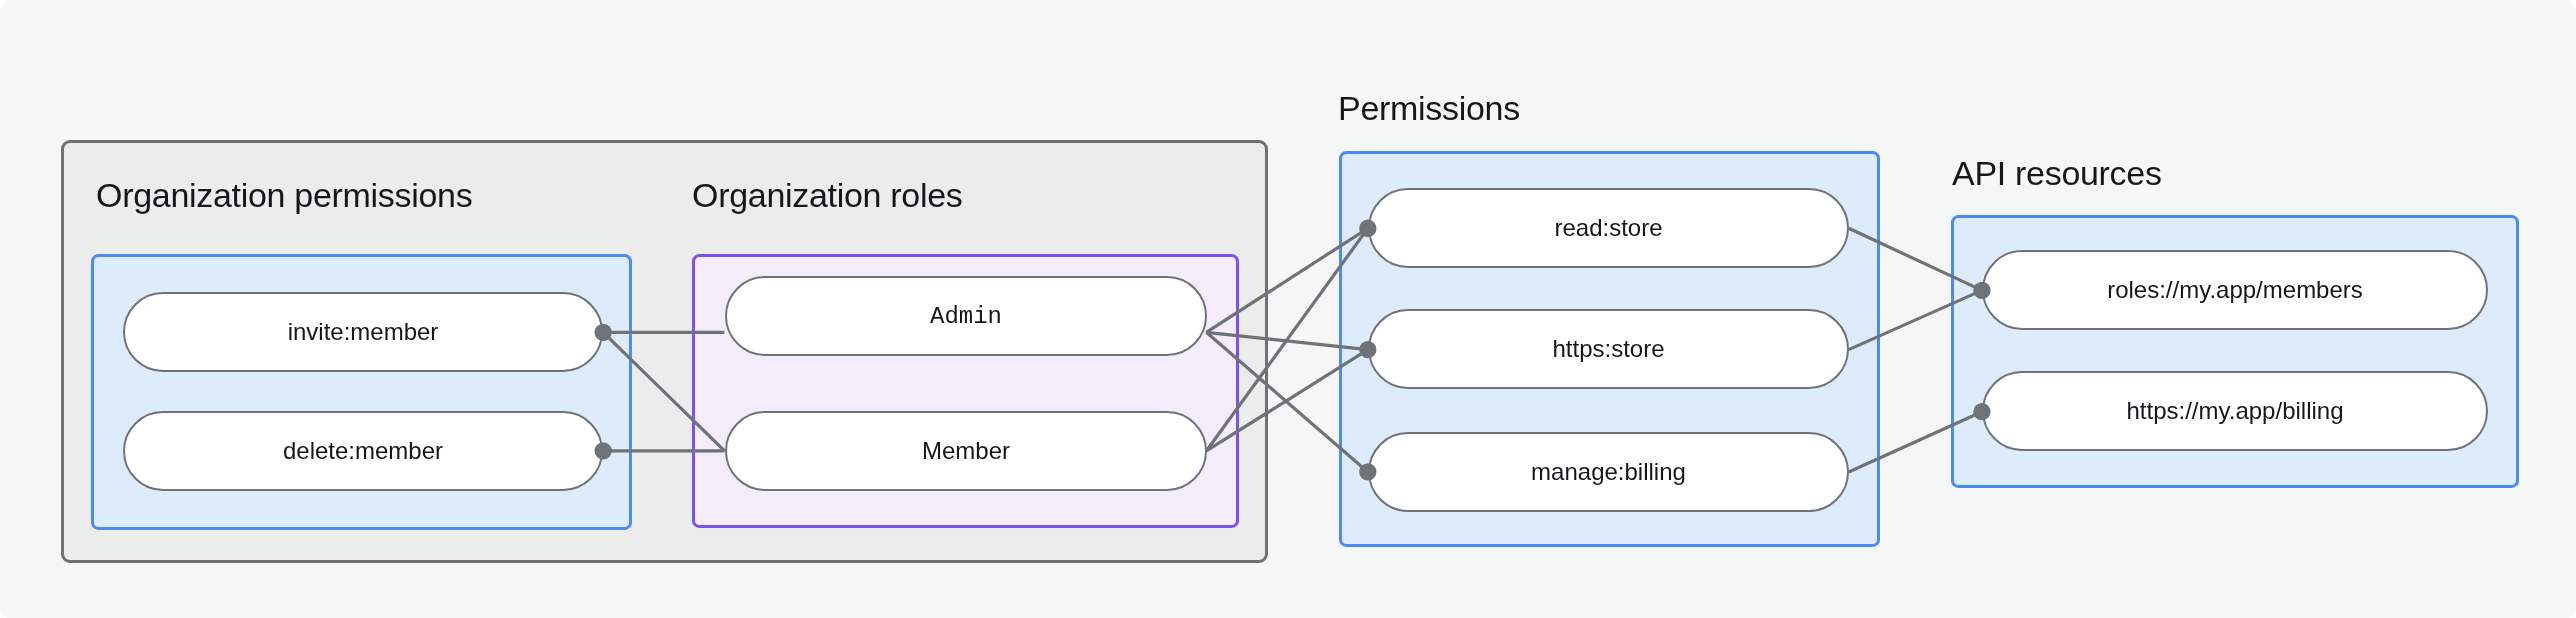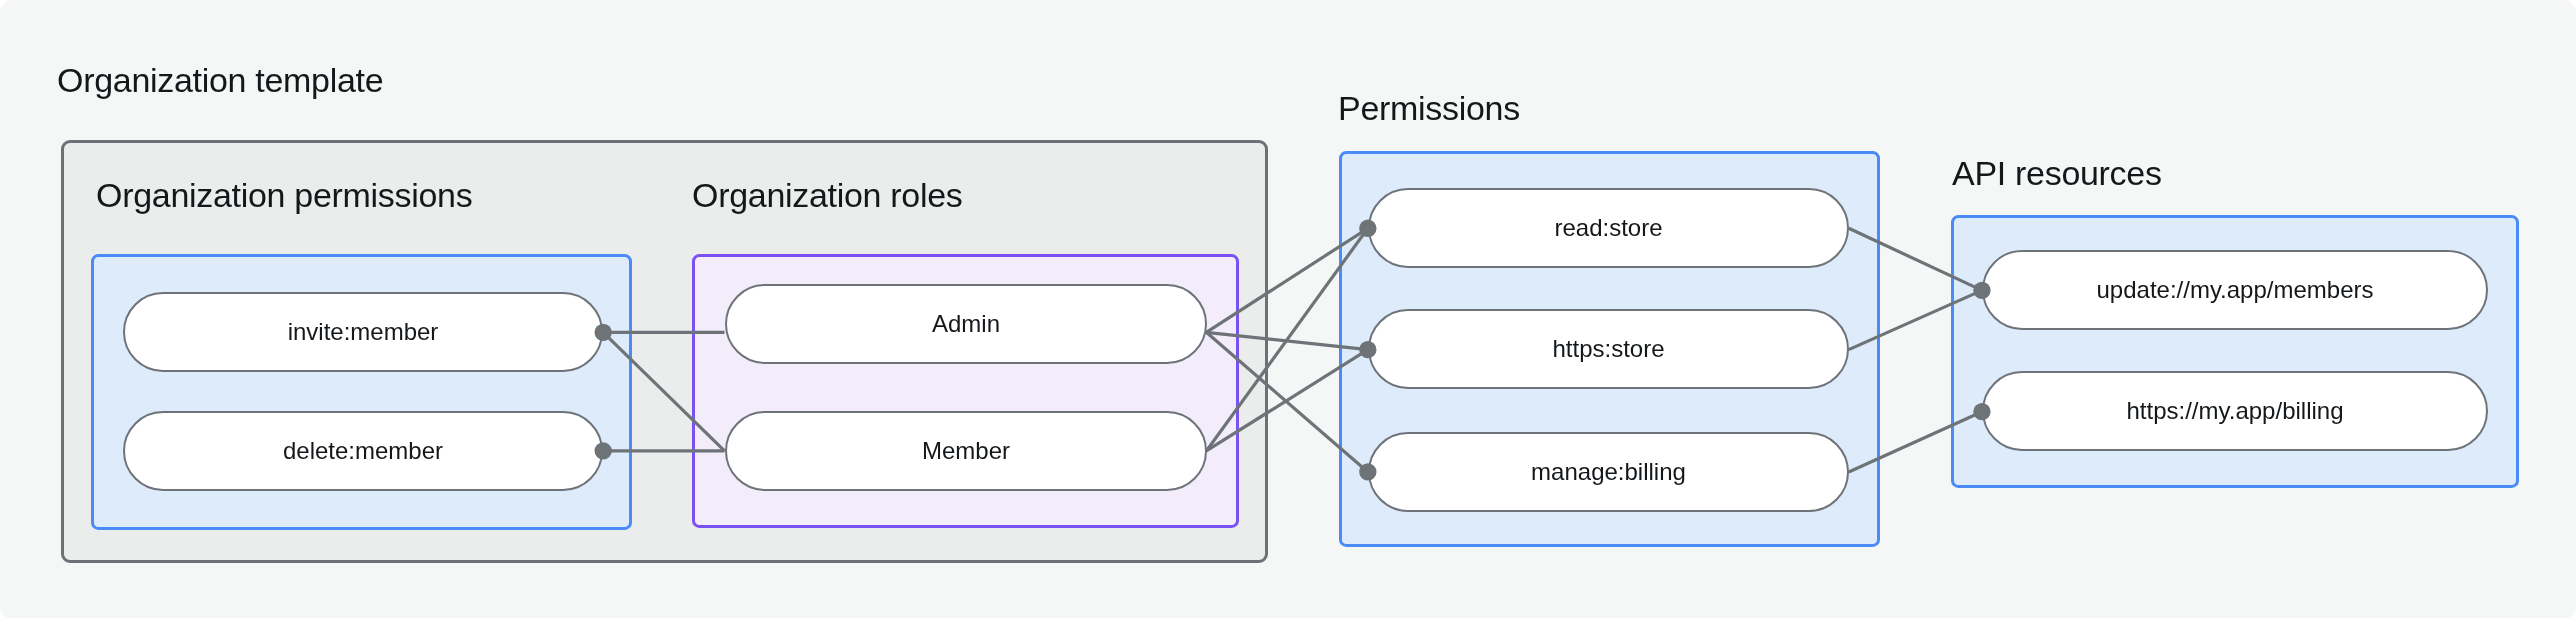--- a/index.html
+++ b/index.html
@@ -53,39 +53,38 @@
     display:flex;align-items:center;justify-content:center;
     background:var(--pill_fill,#ffffff);
     border:2.7px solid var(--pill_border,#6e7379);
     border-radius:44px;
     font-size:24px;
     white-space:nowrap;
     height:80px;
   }
   #p-invite {left:123px;top:292px;width:480px;}
   #p-delete {left:123px;top:411px;width:480px;}
-  #p-admin  {left:725px;top:284px;width:482px;}
+  #p-admin  {left:725px;top:276px;width:482px;font-family:Liberation Mono, monospace;}
   #p-member {left:725px;top:411px;width:482px;}
   #p-read   {left:1368px;top:188px;width:481px;}
   #p-update {left:1368px;top:309px;width:481px;}
   #p-manage {left:1368px;top:432px;width:481px;}
   #p-members{left:1982px;top:250px;width:506px;}
   #p-billing{left:1982px;top:371px;width:506px;}
 
   #connector-svg{
     position:absolute;left:0;top:0;width:2576px;height:619px;
     pointer-events:none;
   }
 </style>
 </head>
 <body>
 
 <div id="stage" style="--bg: #f5f7f6; --text: #15181b; --outer_box_fill: #ebedec; --outer_box_border: #6d7176; --blue_box_fill: #ddebfb; --blue_box_border: #4b8bf5; --purple_box_fill: #f2ecfb; --purple_box_border: #7a52f4; --pill_fill: #ffffff; --pill_border: #6e7379; --connector: #6e7378;">
 
-  <div class="title" id="t-org-template">Organization template</div>
 
   <div class="box" id="b-outer"></div>
 
   <div class="title" id="l-org-perms">Organization permissions</div>
   <div class="title" id="l-org-roles">Organization roles</div>
   <div class="title" id="l-permissions">Permissions</div>
   <div class="title" id="l-api">API resources</div>
 
   <div class="box blue-box" id="b-orgperm"></div>
   <div class="box" id="b-orgroles"></div>
@@ -95,21 +94,21 @@
   <div class="pill" id="p-invite">invite:member</div>
   <div class="pill" id="p-delete">delete:member</div>
 
   <div class="pill" id="p-admin">Admin</div>
   <div class="pill" id="p-member">Member</div>
 
   <div class="pill" id="p-read">read:store</div>
   <div class="pill" id="p-update">https:store</div>
   <div class="pill" id="p-manage">manage:billing</div>
 
-  <div class="pill" id="p-members">update://my.app/members</div>
+  <div class="pill" id="p-members">roles://my.app/members</div>
   <div class="pill" id="p-billing">https://my.app/billing</div>
 
   <svg id="connector-svg" viewBox="0 0 2823 678" xmlns="http://www.w3.org/2000/svg">
       <line x1="661" y1="364" x2="794" y2="364" stroke="#6e7378" stroke-width="3.5"></line>
       <line x1="661" y1="364" x2="794" y2="494" stroke="#6e7378" stroke-width="3.5"></line>
       <line x1="661" y1="494" x2="794" y2="494" stroke="#6e7378" stroke-width="3.5"></line>
       <line x1="1322" y1="364" x2="1499" y2="250" stroke="#6e7378" stroke-width="3.5"></line>
       <line x1="1322" y1="364" x2="1499" y2="383" stroke="#6e7378" stroke-width="3.5"></line>
       <line x1="1322" y1="364" x2="1499" y2="517" stroke="#6e7378" stroke-width="3.5"></line>
       <line x1="1322" y1="494" x2="1499" y2="250" stroke="#6e7378" stroke-width="3.5"></line>

